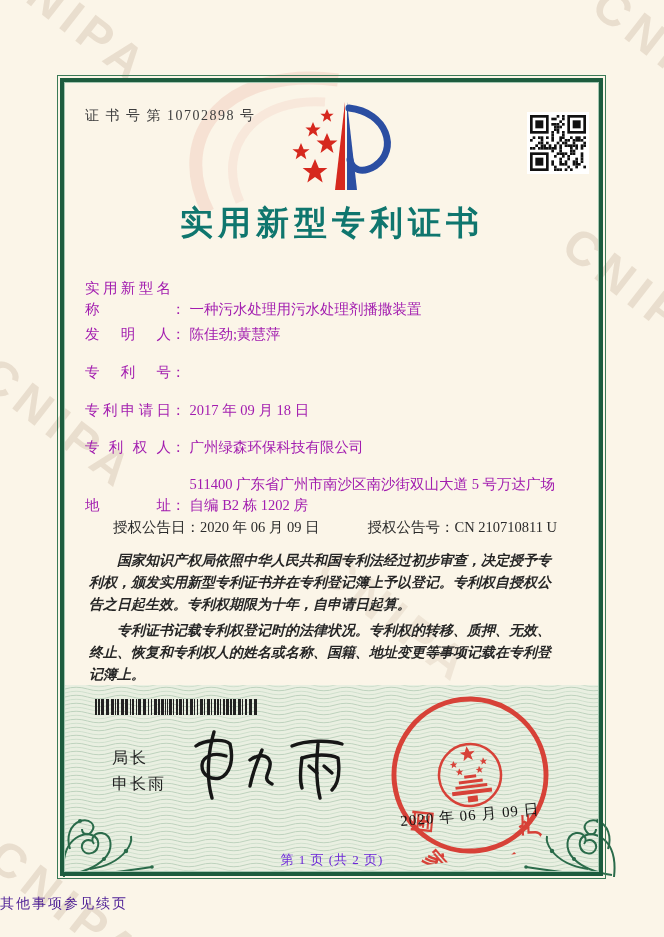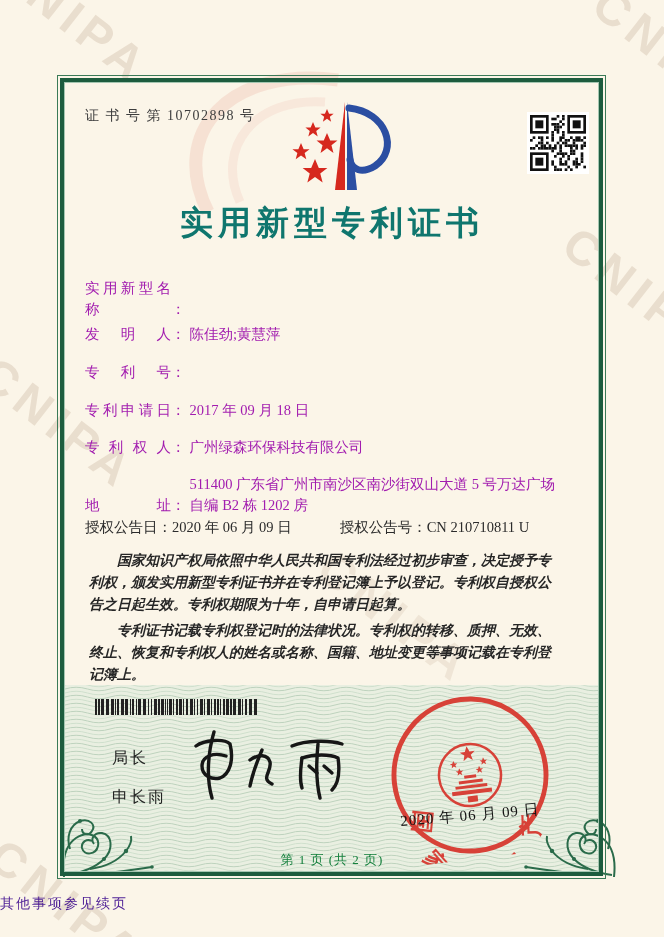--- a/index.html
+++ b/index.html
@@ -45,39 +45,39 @@
   .title{
     position:absolute;left:0;top:201px;width:664px;text-align:center;
     font-size:33px;font-weight:700;letter-spacing:5px;color:#0f766e;z-index:3;
   }
   
   .row{position:absolute;left:85px;width:480px;display:flex;align-items:flex-end;
        font-size:14.5px;line-height:21px;z-index:3;color:#a21caf;}
   .flabel{flex:none;display:inline-block;width:86px;text-align:justify;text-align-last:justify;}
   .fcolon{flex:none;}
   .fvalue{flex:1;padding-left:4px;}
-  .grant-row{position:absolute;left:85px;top:518px;width:500px;font-size:14.5px;z-index:3;color:#2b2b2b;display:flex;}
+  .grant-row{position:absolute;left:85px;top:518px;width:500px;font-size:14.5px;z-index:3;color:#2b2b2b;display:flex;justify-content:center;}
   .grant-group{white-space:nowrap;}
   .grant-group.second{margin-left:48px;}
   
   .paras{position:absolute;left:85px;top:546px;width:478px;z-index:3;
          font-size:14px;line-height:22px;font-style:italic;color:#262626;}
   .paras p{margin:4px;text-indent:2em;font-weight:bold;}
   
   .barcode{position:absolute;left:95px;top:699px;z-index:3;}
   .officer{position:absolute;left:112px;top:748px;z-index:3;font-size:16px;letter-spacing:2px;color:#222;font-family:Liberation Serif, serif;}
-  .officer .name{margin-top:18px;}
+  .officer .name{margin-top:5px;}
   .signature{position:absolute;left:188px;top:718px;z-index:3;}
   .seal{position:absolute;left:386px;top:691px;z-index:4;transform:rotate(-7deg);opacity:.93;}
   .seal-date{
     position:absolute;left:386px;top:806px;width:168px;text-align:center;z-index:5;
     font-size:15px;color:#131313;letter-spacing:1px;transform:rotate(-5deg);
   }
   .footer-page{position:absolute;left:0;top:851px;width:664px;text-align:center;
-               font-size:13px;letter-spacing:1px;color:#15803d;z-index:3;}
+               font-size:13px;letter-spacing:1px;color:#6d28d9;z-index:3;}
   .continuation{position:absolute;left:0;top:895px;width:536px;
                 font-size:14px;letter-spacing:2px;color:#4c1d95;z-index:3;}
 </style>
 </head>
 <body>
 
 <div class="page">
 
   <div class="wm" style="left:-18px;top:-10px;">CNIPA</div>
   <div class="wm" style="left:580px;top:26px;">CNIPA</div>
@@ -288,20 +288,21 @@
         <rect x="34.666666666666664" y="53.33333333333333" width="2.6666666666666665" height="2.6666666666666665" fill="#111"></rect>
         <rect x="40" y="53.33333333333333" width="2.6666666666666665" height="2.6666666666666665" fill="#111"></rect>
       </g>
   </svg>
 
   <div class="title">实用新型专利证书</div>
 
   <div class="row" style="top:278px">
     <span class="flabel">实用新型名称</span>
       <span class="fcolon">：</span>
+    <span class="fvalue">一种污水处理用污水处理剂播撒装置</span>
   </div>
   <div class="row" style="top:324px">
     <span class="flabel">发明人</span>
       <span class="fcolon">：</span>
     <span class="fvalue">陈佳劲;黄慧萍</span>
   </div>
   <div class="row" style="top:362px">
     <span class="flabel">专利号</span>
       <span class="fcolon">：</span>
   </div>

